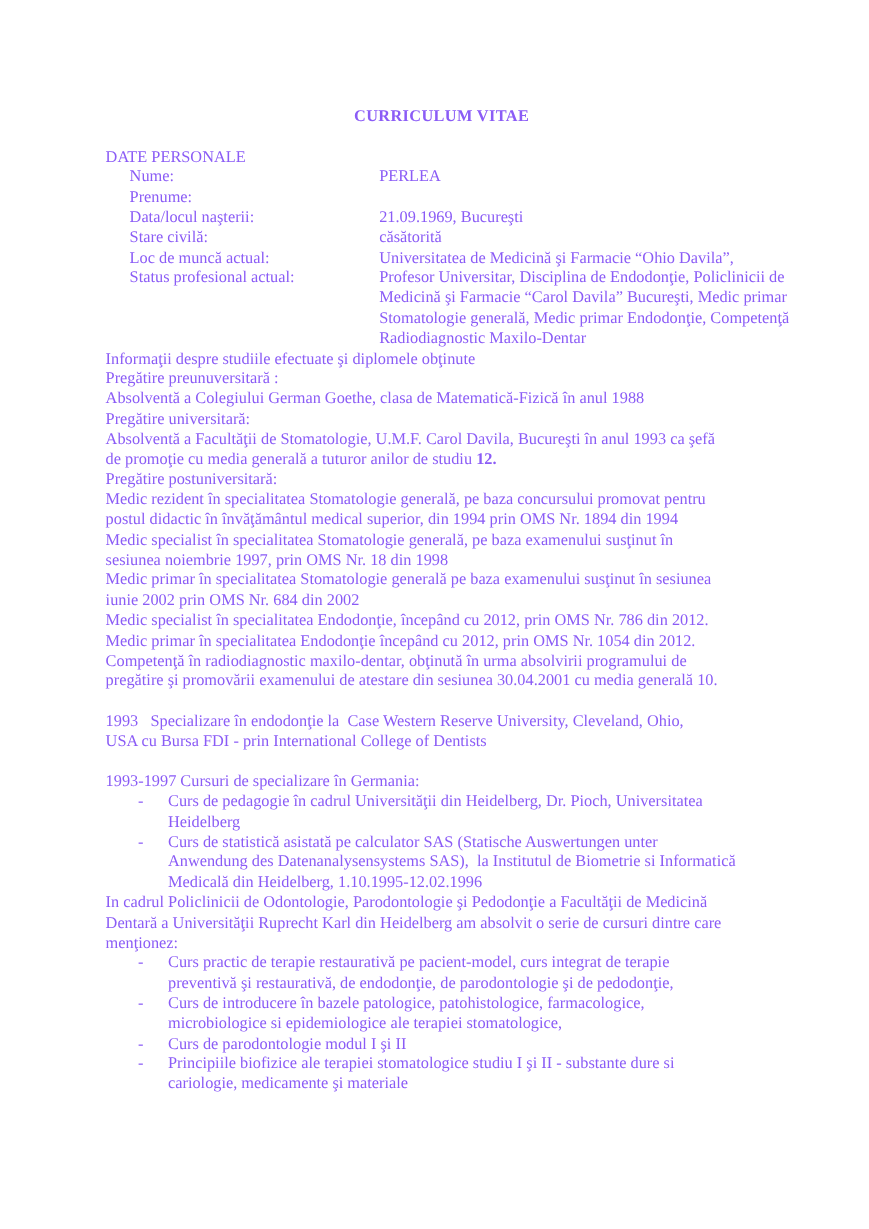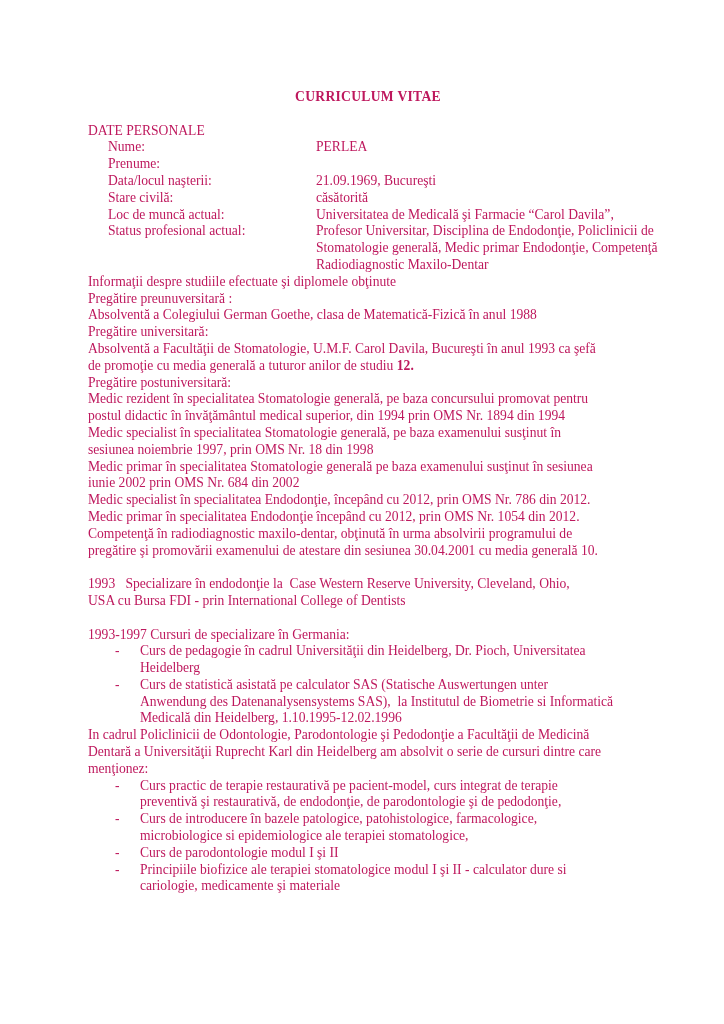--- a/index.html
+++ b/index.html
@@ -5,21 +5,21 @@
   html, body { margin: 0; padding: 0; background: #ffffff; }
   .page {
     position: relative;
     width: 724px;
     height: 1008px;
     background: #ffffff;
     overflow: hidden;
     font-family: "Liberation Serif", "DejaVu Serif", serif;
     font-size: 13.6px;
     line-height: 16.8px;
-    color: #be185d;
+    color: #8b5cf6;
   }
   .content {
     position: absolute;
     left: 88px;
     top: 89px;
     width: 560px;
   }
   .title {
     text-align: center;
     font-weight: bold;
@@ -57,25 +57,29 @@
     <div class="row">
       <span class="lbl">Data/locul naşterii:</span>
       <span class="val">21.09.1969, Bucureşti</span>
     </div>
     <div class="row">
       <span class="lbl">Stare civilă:</span>
       <span class="val">căsătorită</span>
     </div>
     <div class="row">
       <span class="lbl">Loc de muncă actual:</span>
-      <span class="val">Universitatea de Medicală şi Farmacie “Carol Davila”,</span>
+      <span class="val">Universitatea de Medicină şi Farmacie “Ohio Davila”,</span>
     </div>
     <div class="row">
       <span class="lbl">Status profesional actual:</span>
       <span class="val">Profesor Universitar, Disciplina de Endodonţie, Policlinicii de</span>
+    </div>
+    <div class="row">
+      <span class="lbl"></span>
+      <span class="val">Medicină şi Farmacie “Carol Davila” Bucureşti, Medic primar</span>
     </div>
     <div class="row">
       <span class="lbl"></span>
       <span class="val">Stomatologie generală, Medic primar Endodonţie, Competenţă</span>
     </div>
     <div class="row">
       <span class="lbl"></span>
       <span class="val">Radiodiagnostic Maxilo-Dentar</span>
     </div>
 
@@ -127,18 +131,18 @@
       <span class="dash">-</span>
       <span>Curs de introducere în bazele patologice, patohistologice, farmacologice,</span>
     </div>
     <div class="ln cont">microbiologice si epidemiologice ale terapiei stomatologice,</div>
     <div class="ln bullet">
       <span class="dash">-</span>
       <span>Curs de parodontologie modul I şi II</span>
     </div>
     <div class="ln bullet">
       <span class="dash">-</span>
-      <span>Principiile biofizice ale terapiei stomatologice modul I şi II - calculator dure si</span>
+      <span>Principiile biofizice ale terapiei stomatologice studiu I şi II - substante dure si</span>
     </div>
     <div class="ln cont">cariologie, medicamente şi materiale</div>
 
   </div>
 </div>
 
 </body></html>

